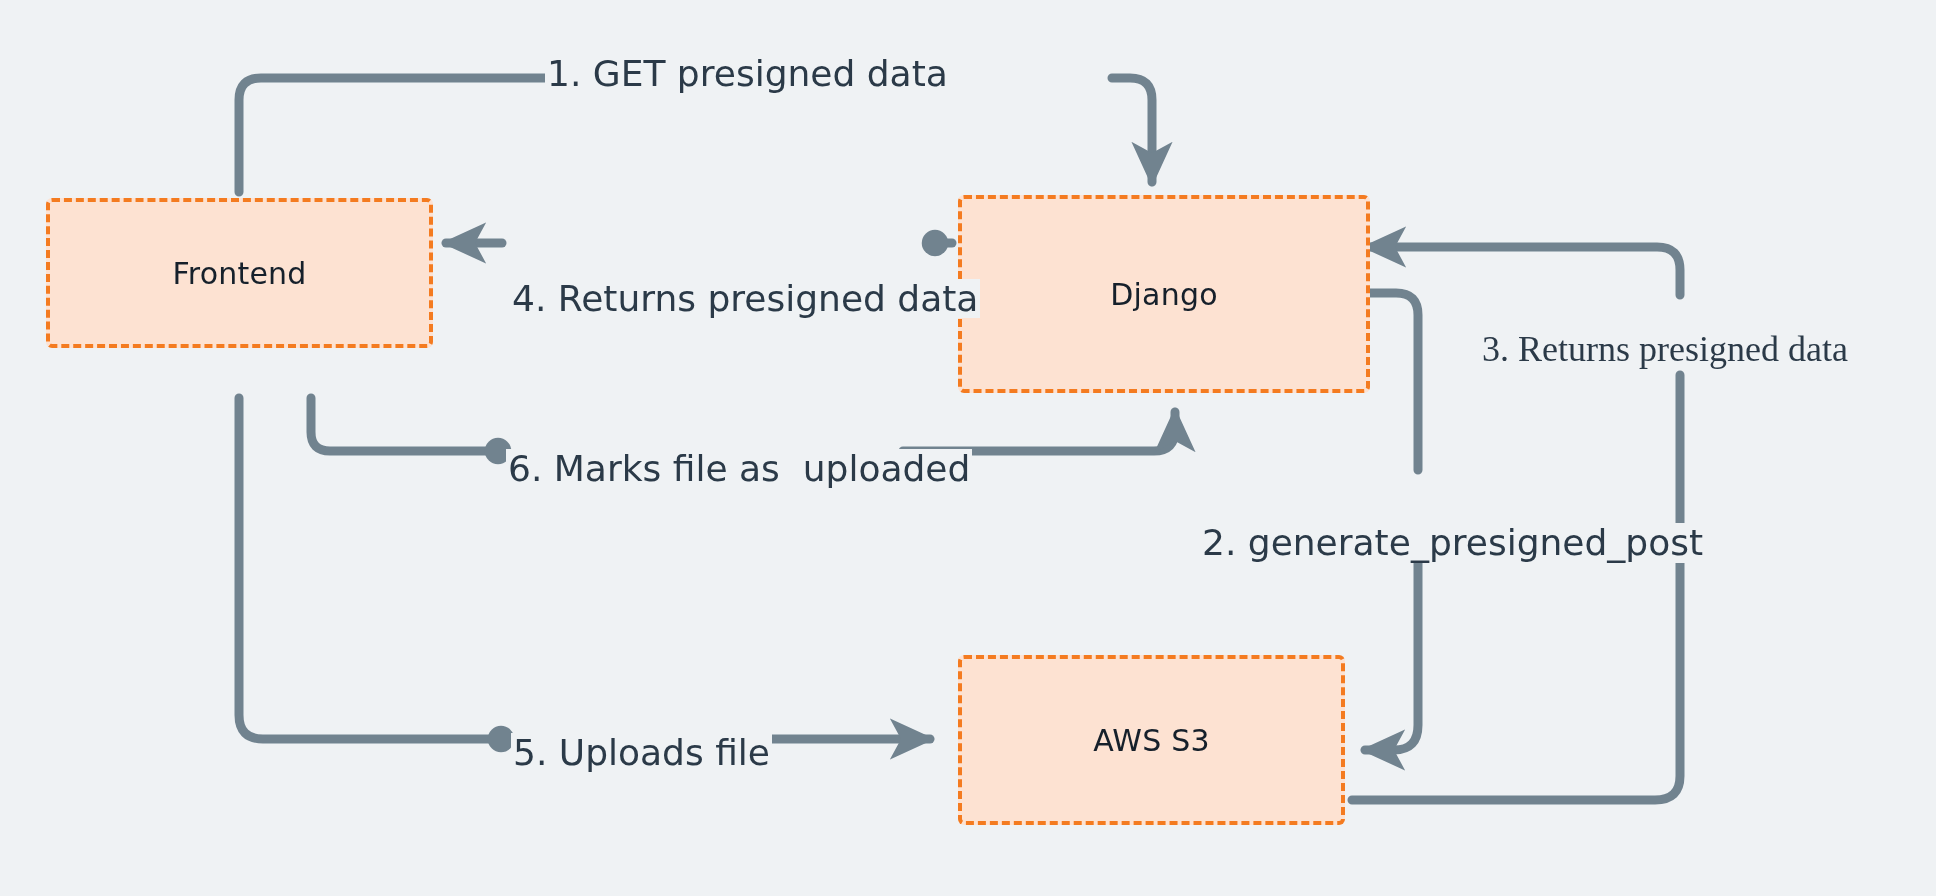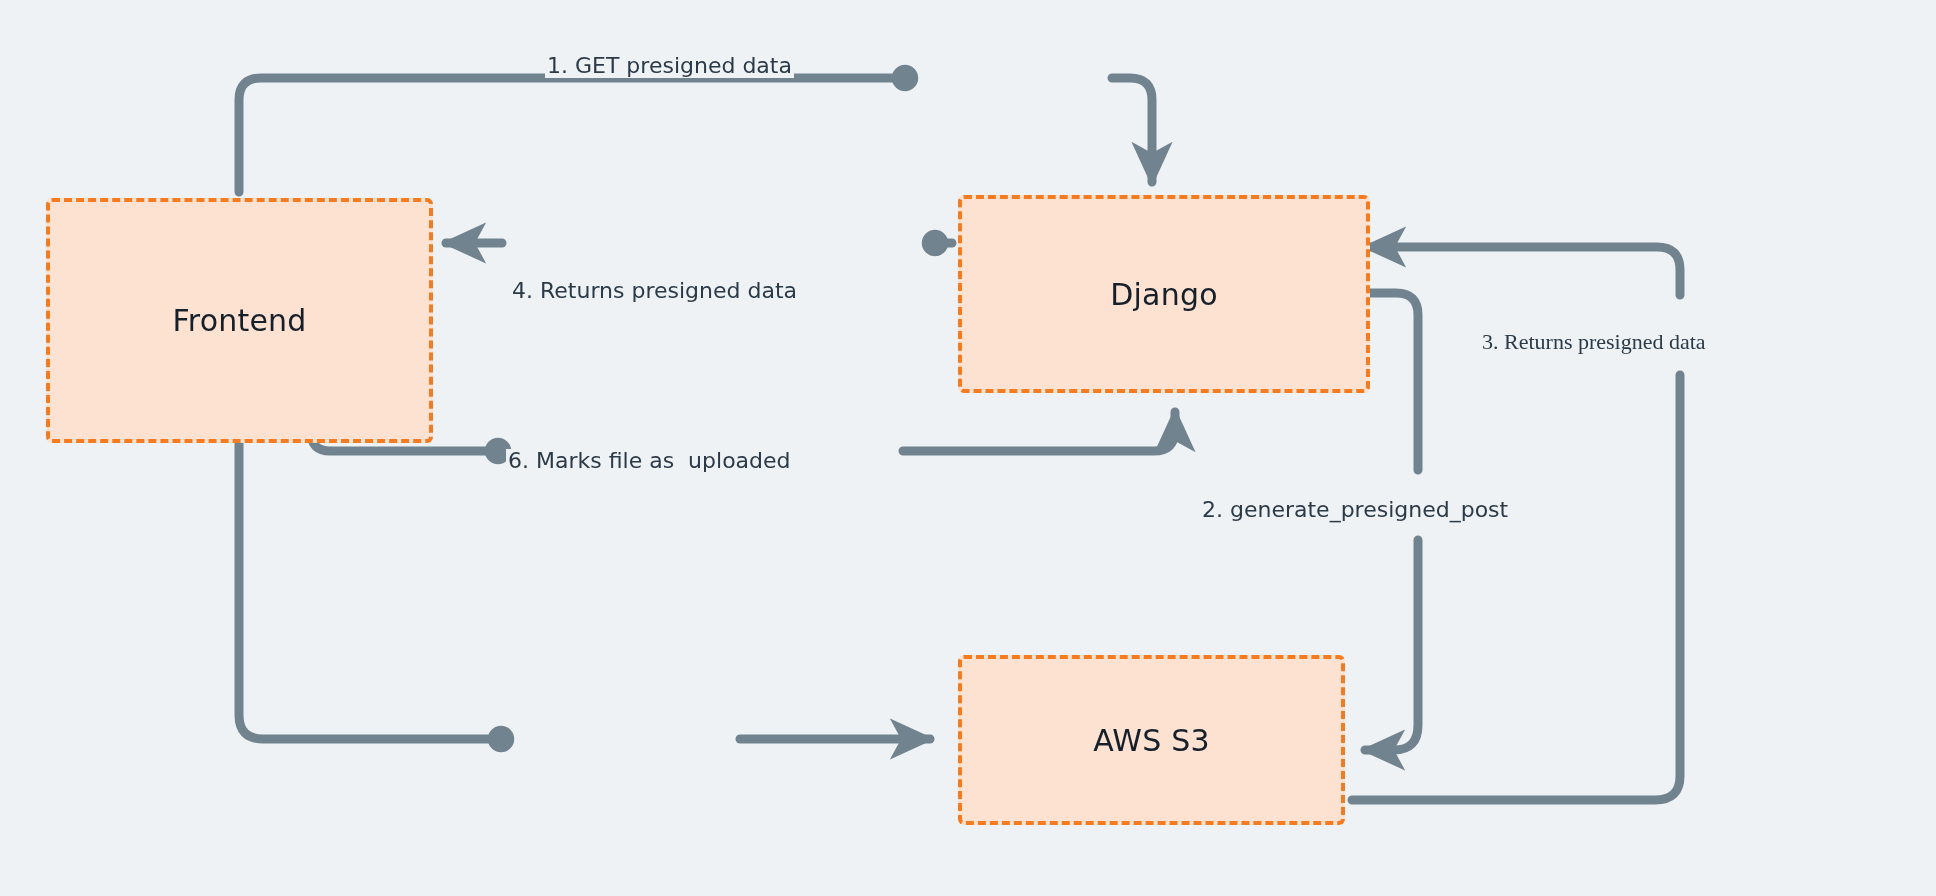--- a/index.html
+++ b/index.html
@@ -38,21 +38,21 @@
   .node-label {
     font-family: "DejaVu Sans", "Liberation Sans", sans-serif;
     font-size: 30px;
     color: #16202B;
     letter-spacing: 0.2px;
     white-space: pre;
   }
   .edge-label {
     position: absolute;
     font-family: "DejaVu Sans", "Liberation Sans", sans-serif;
-    font-size: 22px;
+    font-size: 36px;
     color: #2B3A48;
     white-space: pre;
     background: #EFF2F4;
     line-height: 1.1;
     padding: 0 2px;
   }
 </style>
 </head>
 <body>
 
@@ -83,36 +83,37 @@
       <path d="M 740 739 L 930 739" marker-end="url(#arrowhead)"></path>
 
       <path d="M 1352 293 L 1396 293 Q 1418 293 1418 315 L 1418 470"></path>
       <path d="M 1418 540 L 1418 725 Q 1418 750 1394 750 L 1365 750" marker-end="url(#arrowhead)"></path>
 
       <path d="M 1352 800 L 1655 800 Q 1680 800 1680 776 L 1680 375"></path>
       <path d="M 1680 295 L 1680 270 Q 1680 247 1657 247 L 1366 247" marker-end="url(#arrowhead)"></path>
     </g>
   </svg>
 
-  <div class="node-box" style="left:46px; top:198px; width:387px; height:245px;">
+  <div class="node-box" style="left:46px; top:198px; width:387px; height:150px;">
     <span class="node-label">Frontend</span>
   </div>
 
   <div class="node-box" style="left:958px; top:195px; width:412px; height:198px;">
     <span class="node-label">Django</span>
   </div>
 
   <div class="node-box" style="left:958px; top:655px; width:387px; height:170px;">
     <span class="node-label">AWS S3</span>
   </div>
 
   <div class="edge-label" style="left: 545px; top: 53.5px;">1. GET presigned data</div>
 
-  <div class="edge-label" style="left: 1200px; top: 498px;">2. generate_presigned_post</div>
+  <div class="edge-label" style="left: 1200px; top: 523px;">2. generate_presigned_post</div>
 
   <div class="edge-label" style="left: 1480px; top: 329.5px; font-family: Liberation Serif, serif;">3. Returns presigned data</div>
 
   <div class="edge-label" style="left: 510px; top: 278.5px;">4. Returns presigned data</div>
 
+  <div class="edge-label" style="left: 511px; top: 732.5px;">5. Uploads file</div>
 
   <div class="edge-label" style="left: 506px; top: 448.5px;">6. Marks file as  uploaded</div>
 
 </div>
 
 </body></html>

